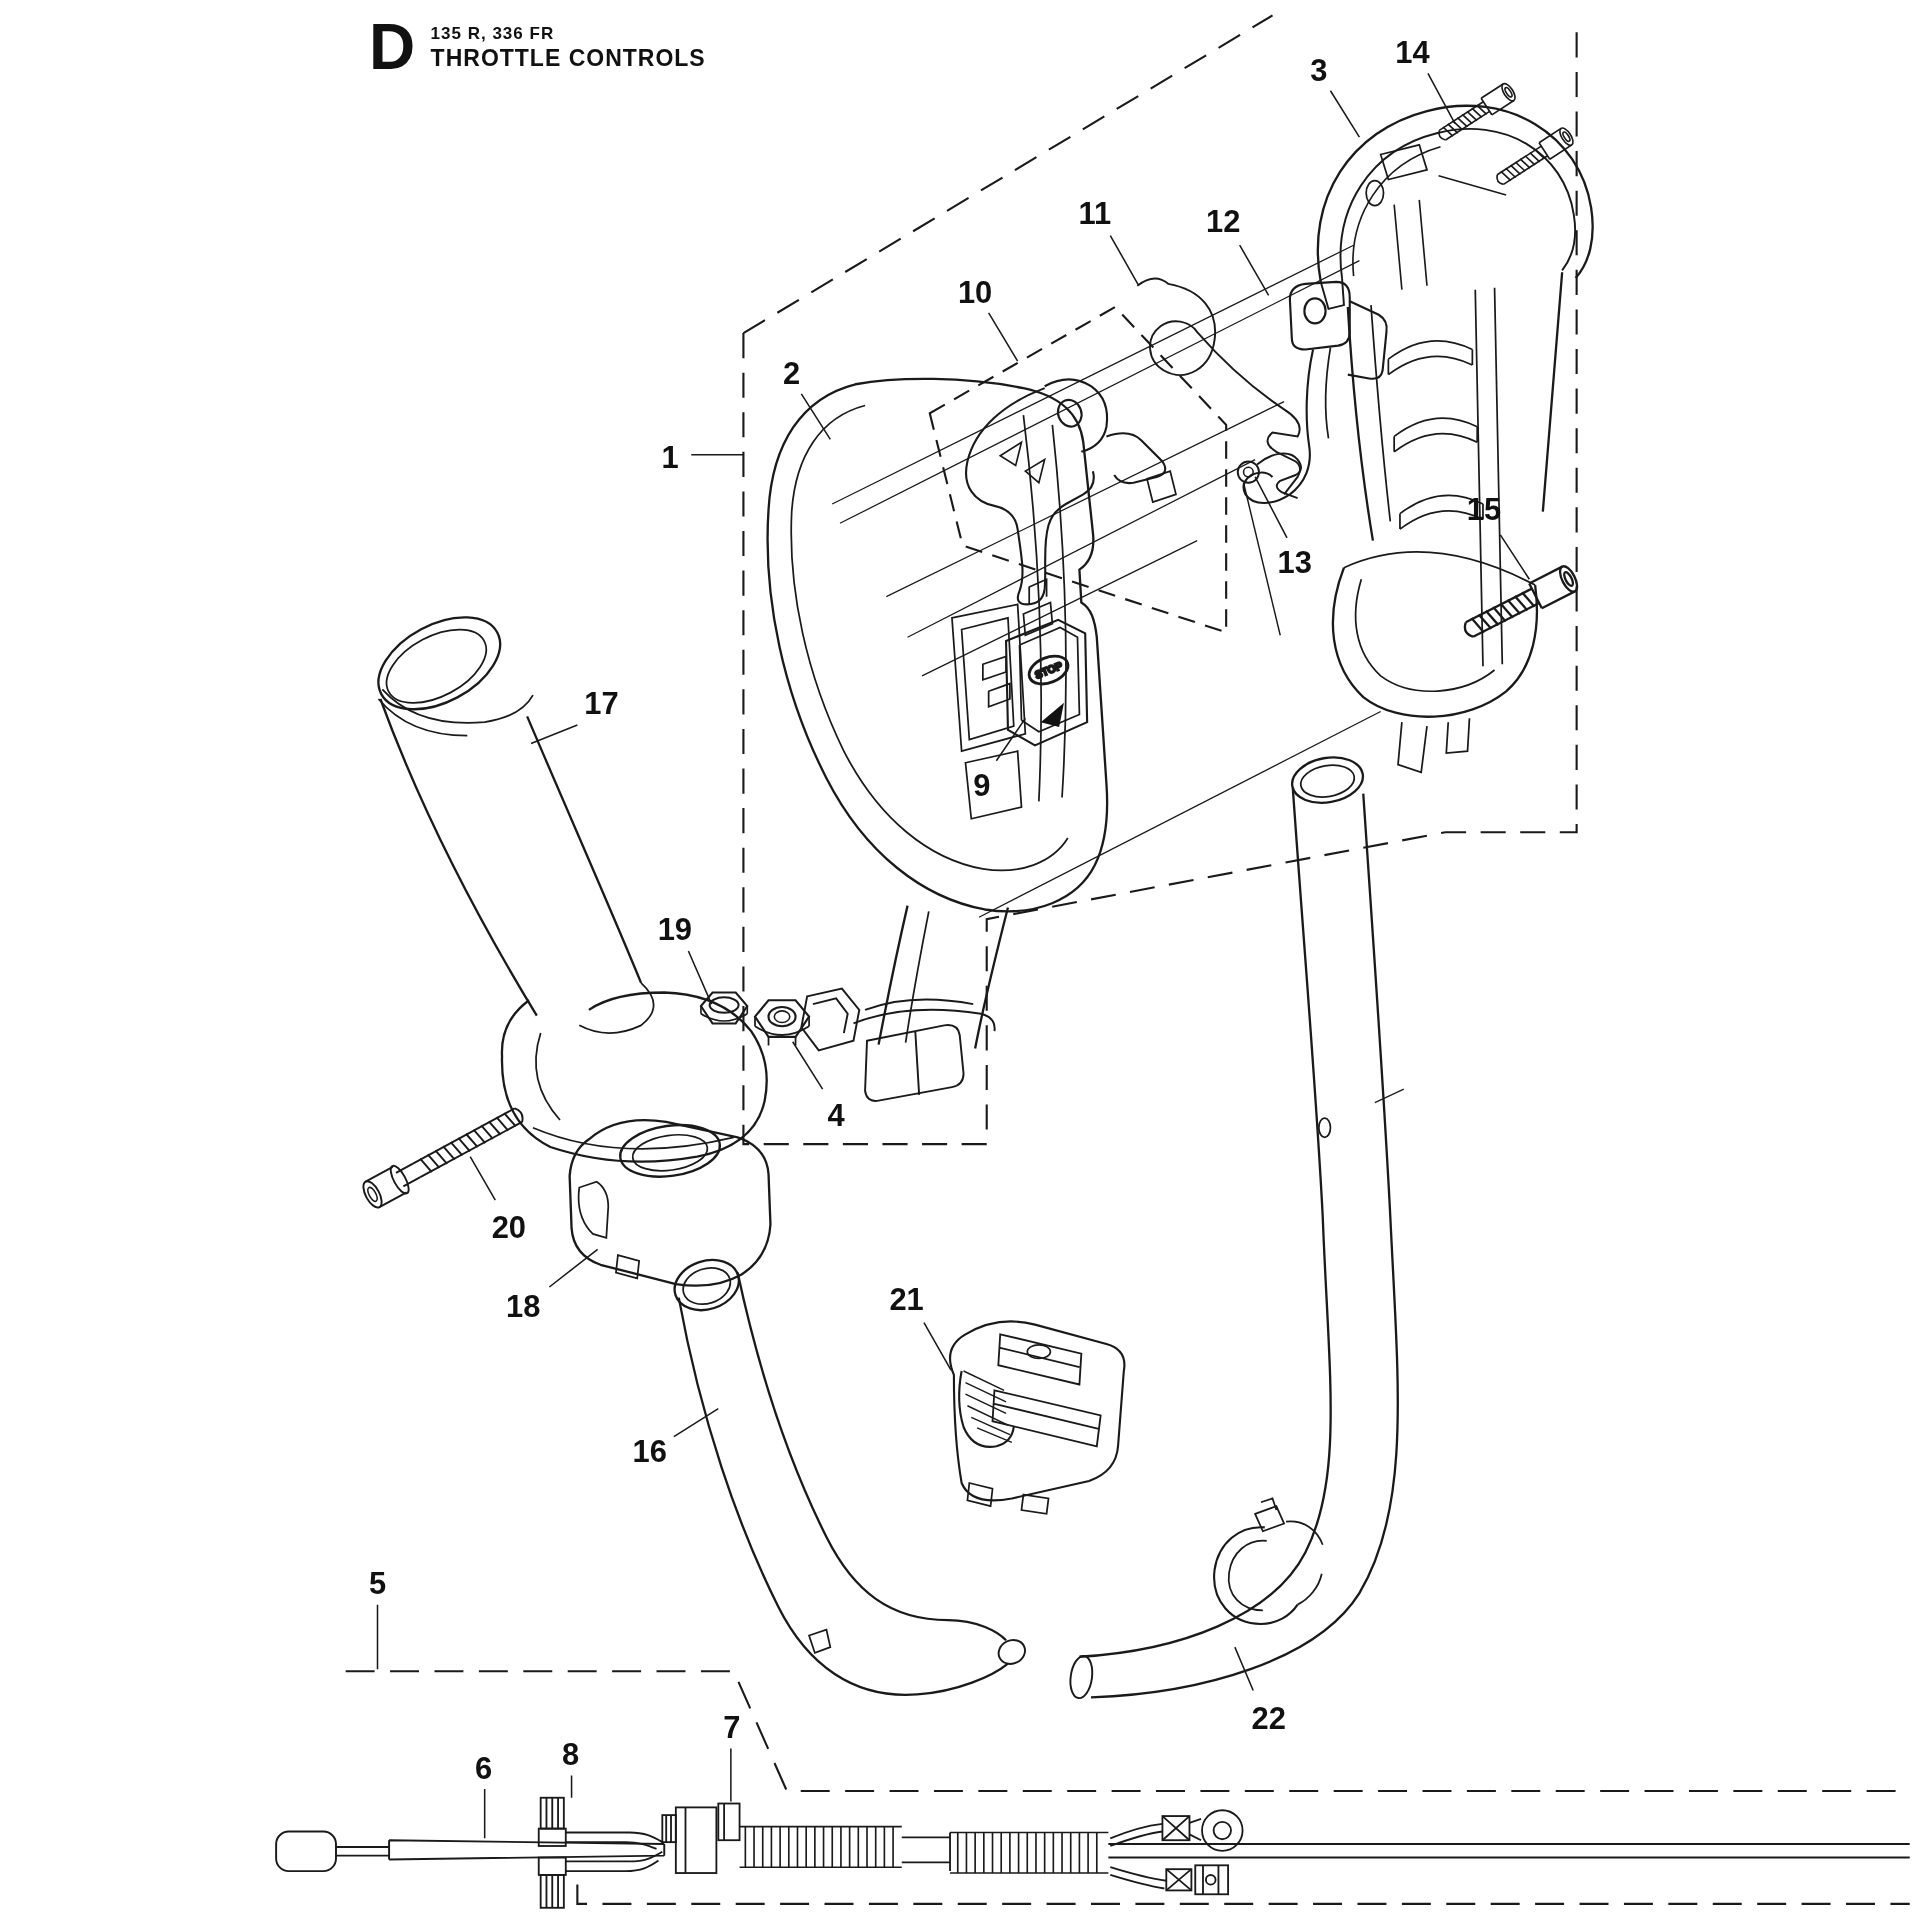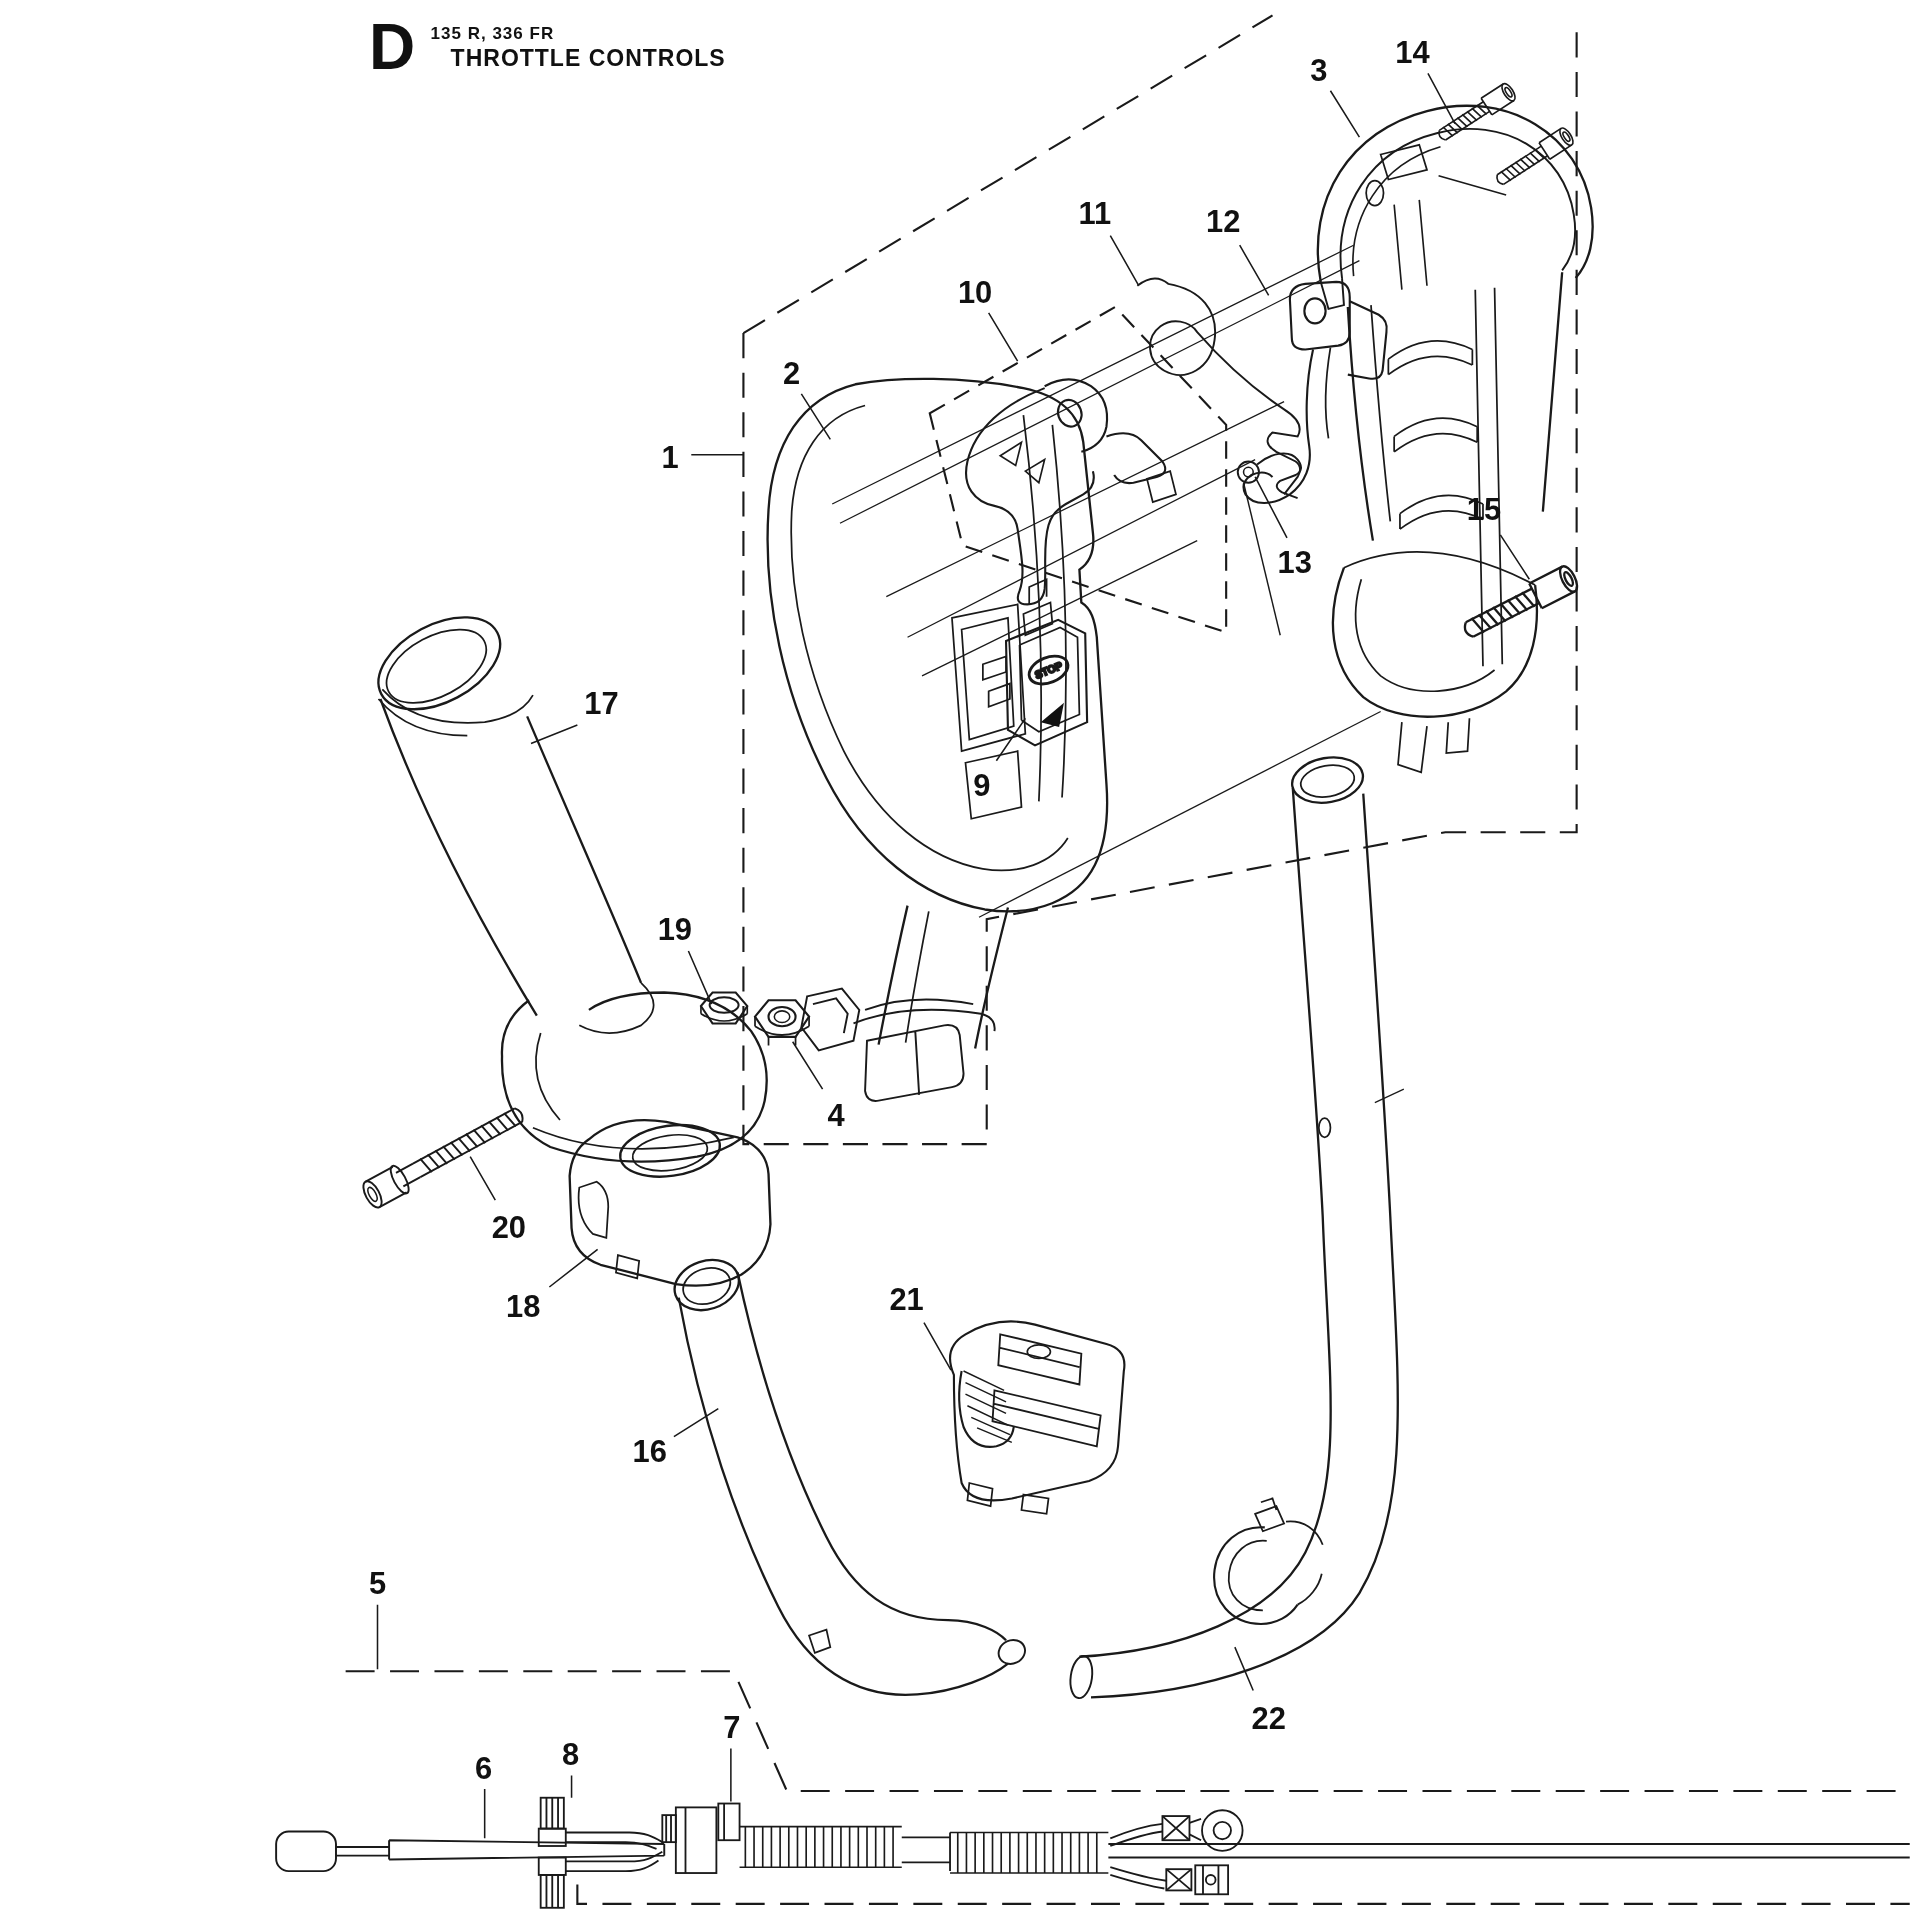--- a/index.html
+++ b/index.html
@@ -2,21 +2,21 @@
 <html><head>
 <meta charset="utf-8">
 <style>
   html,body{margin:0;padding:0;background:#fff;}
   .page{position:relative;width:1930px;height:1930px;background:#ffffff;overflow:hidden;
         font-family:"Liberation Sans",sans-serif;color:#111;}
   .titleblock{position:absolute;left:369px;top:21px;display:flex;gap:15.4px;align-items:flex-start;}
   .bigletter{font-size:64px;font-weight:bold;line-height:52px;letter-spacing:0;}
   .titletext{display:flex;flex-direction:column;}
   .titletext .l1{font-size:17px;font-weight:bold;line-height:25px;letter-spacing:1px;}
-  .titletext .l2{font-size:23px;font-weight:bold;line-height:25px;letter-spacing:1px;margin-left:20px;}
+  .titletext .l2{font-size:23px;font-weight:bold;line-height:25px;letter-spacing:1px;}
   svg{position:absolute;left:0;top:0;}
   .plabel{font-family:"Liberation Sans",sans-serif;font-size:32px;font-weight:bold;fill:#111;}
   .stoptxt{font-family:"Liberation Sans",sans-serif;font-size:11px;font-weight:bold;fill:#111;}
 </style>
 </head>
 <body>
 
 <div class="page">
 
   <div class="titleblock">

